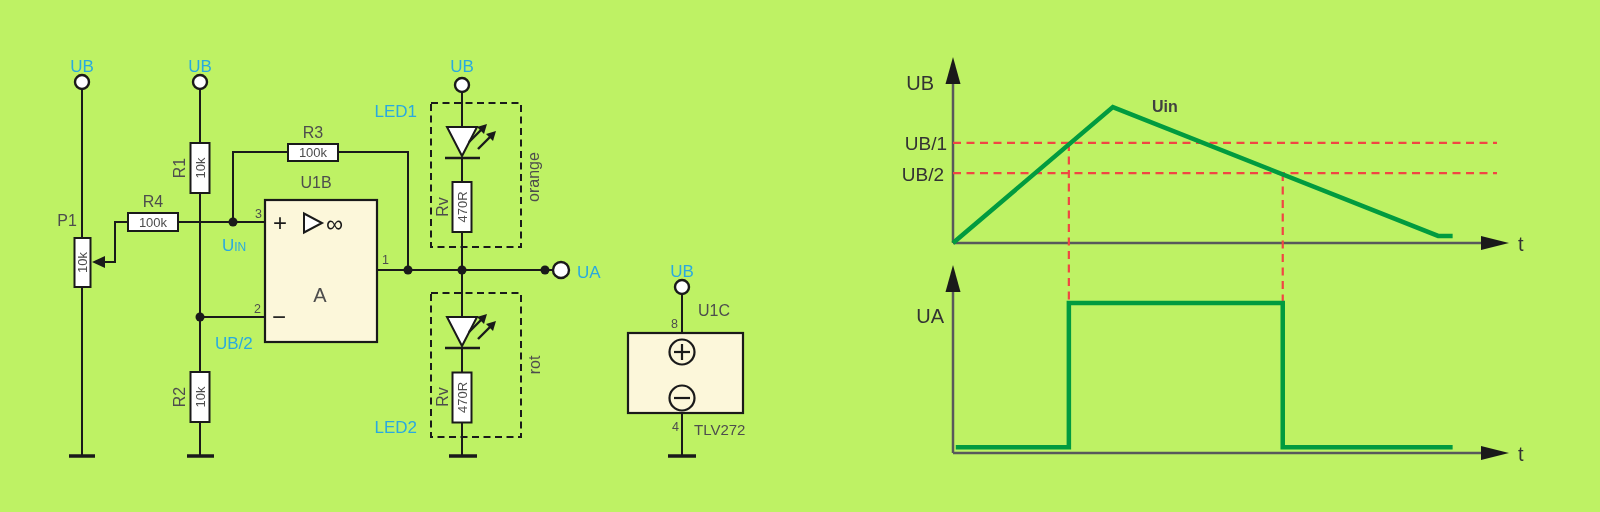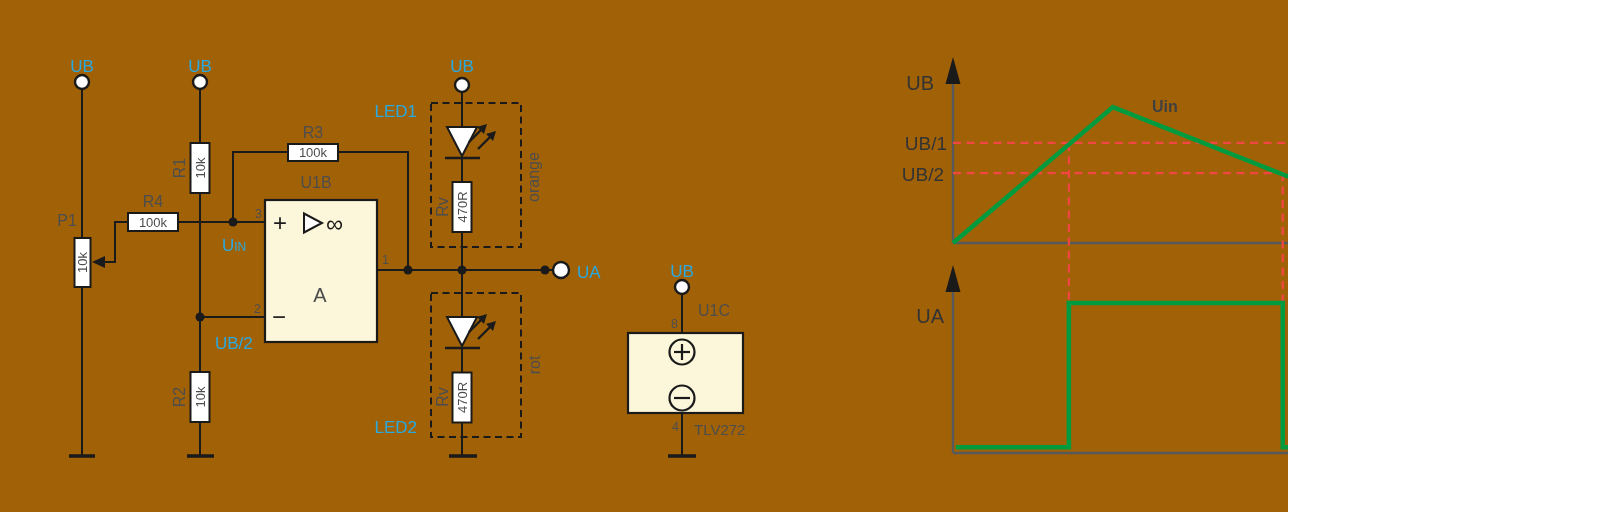--- a/index.html
+++ b/index.html
@@ -1,16 +1,16 @@
 <!DOCTYPE html>
 <html style="--accent-cyan: #29a9e0; --trace-green: #019b3f; --dashed-red: #f14643; --ic-fill: #fcf7da;"><head>
 <meta charset="utf-8">
 <style>
   html,body{margin:0;padding:0;background:#ffffff;}
-  .canvas{position:relative;width:1288px;height:512px;background:#a16207;overflow:hidden;}
+  .canvas{position:relative;width:1600px;height:512px;background:#bef264;overflow:hidden;}
   svg{font-family:"Liberation Sans", sans-serif;}
   .wire{stroke:#1a1a1a;stroke-width:2;fill:none;}
   .box{fill:#ffffff;stroke:#1a1a1a;stroke-width:2;}
   .icfill{fill:var(--ic-fill);stroke:#1a1a1a;stroke-width:2.2;}
   .dashbox{fill:none;stroke:#1a1a1a;stroke-width:2;stroke-dasharray:7 4.5;}
   .gnd{stroke:#1a1a1a;stroke-width:3.5;}
   .dot{fill:#1a1a1a;}
   .term{fill:#ffffff;stroke:#1a1a1a;stroke-width:2.4;}
   .axis{stroke:#58595b;stroke-width:2.5;fill:none;}
   .arrowhead{fill:#1a1a1a;stroke:none;}

